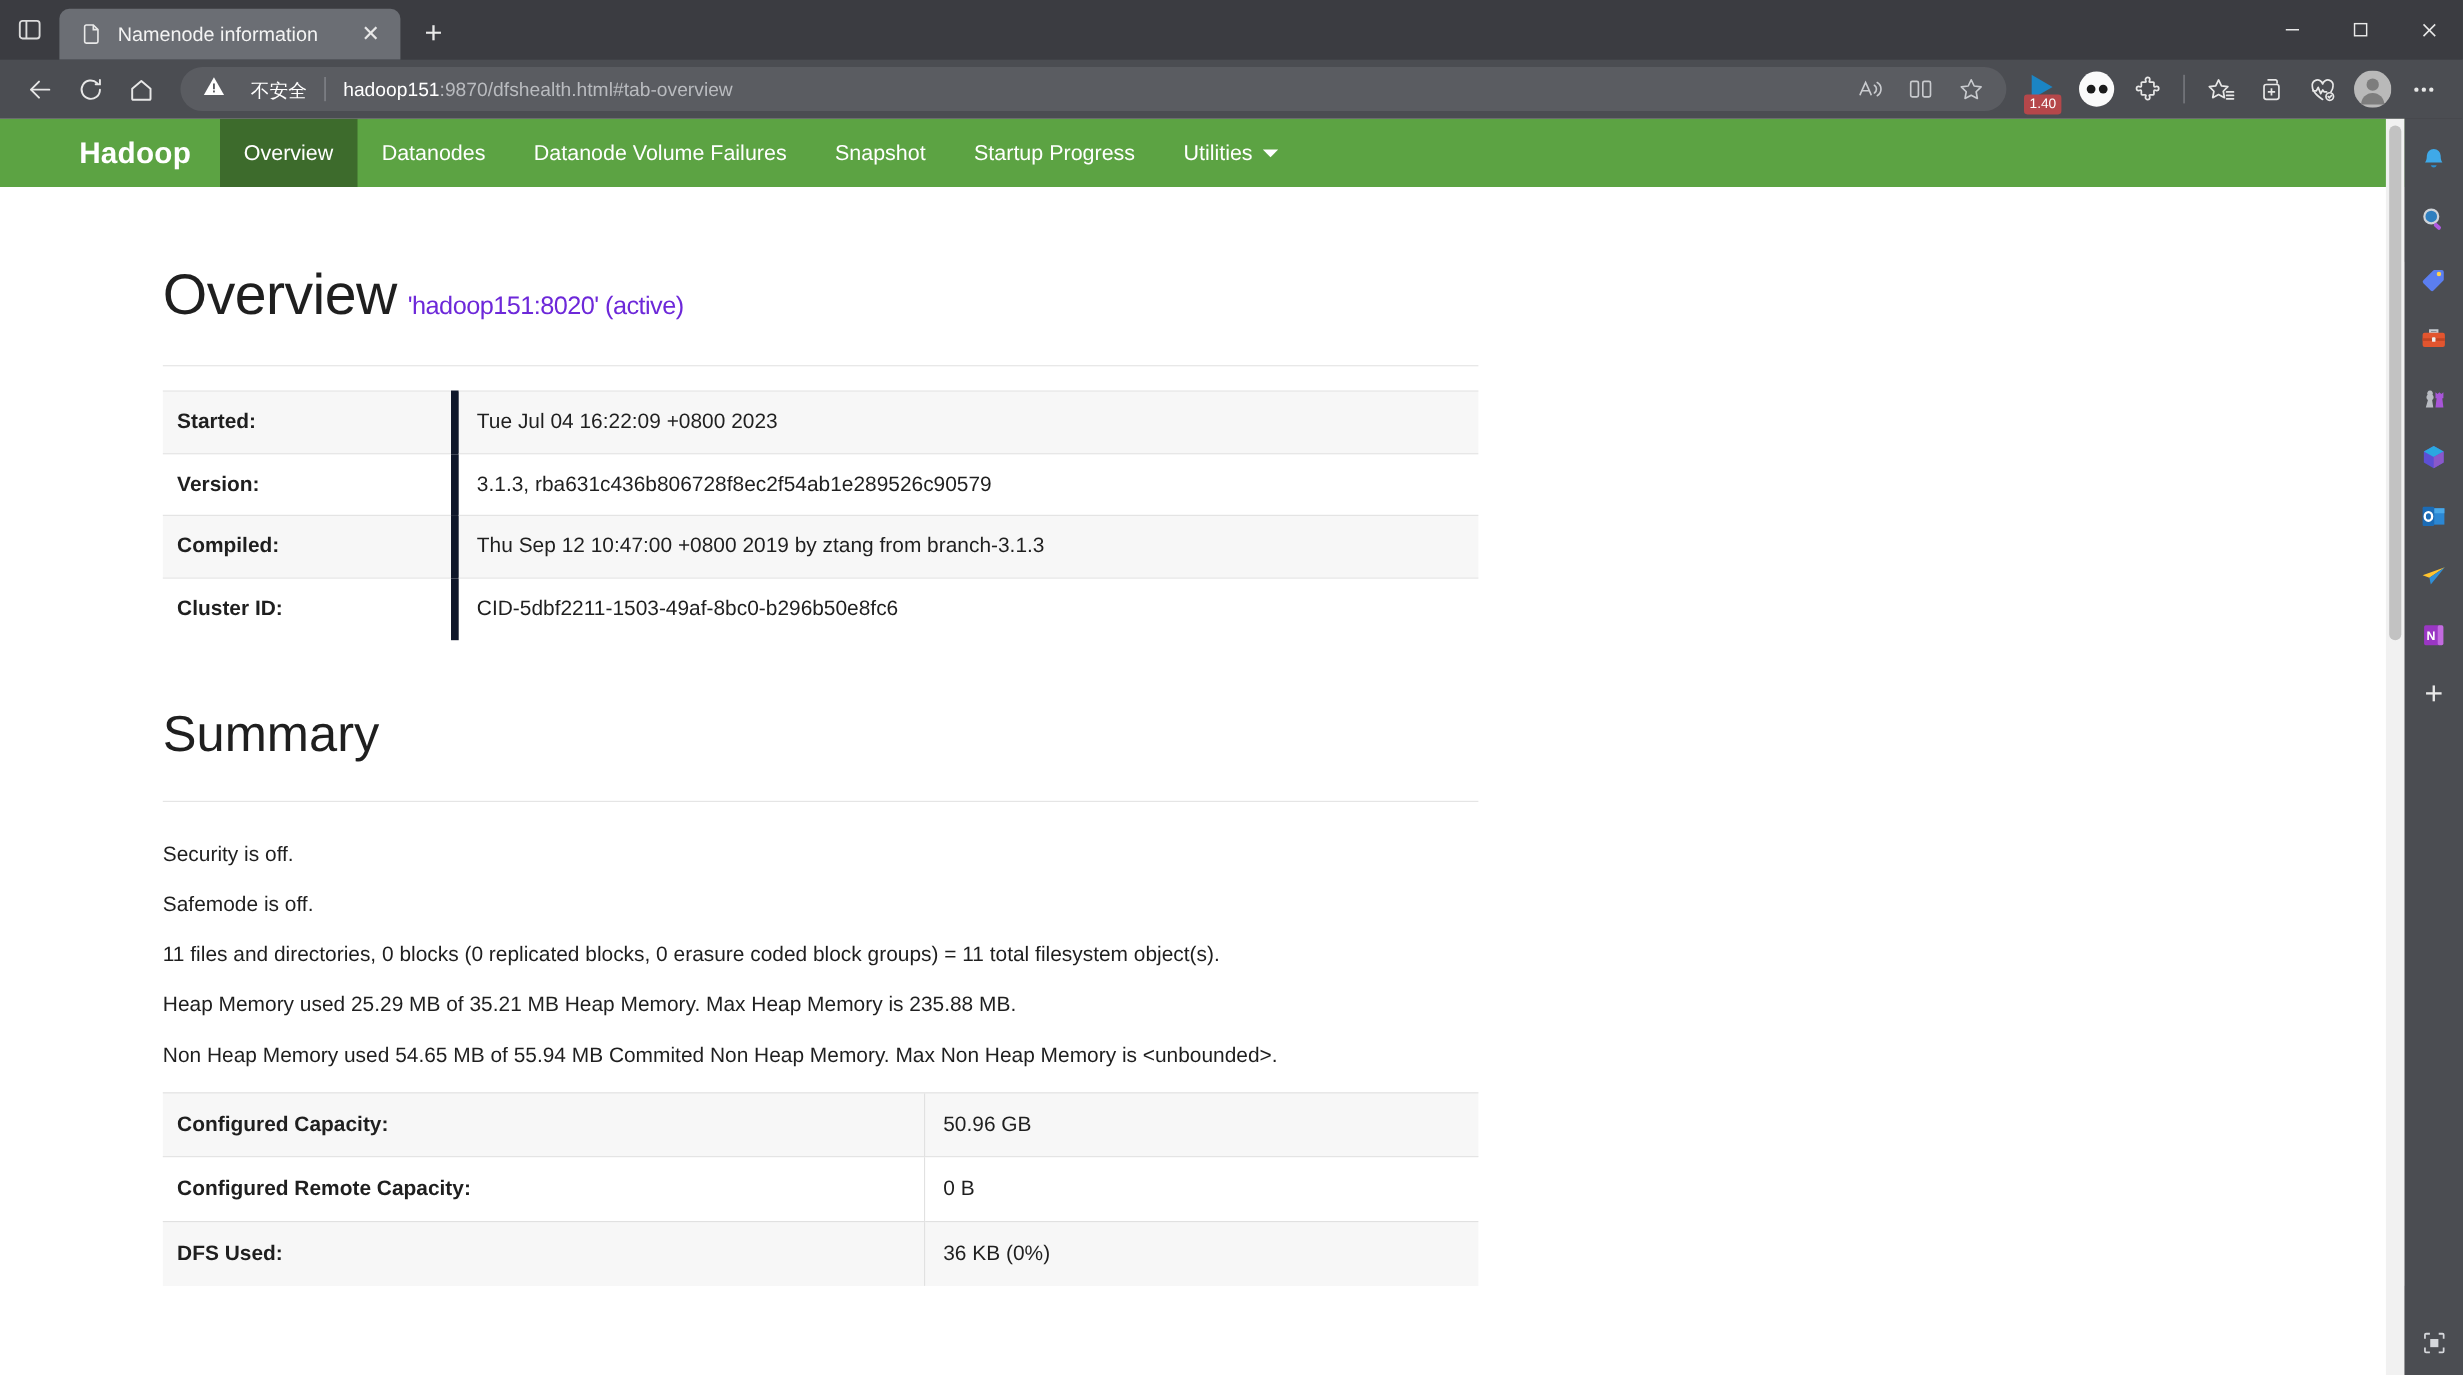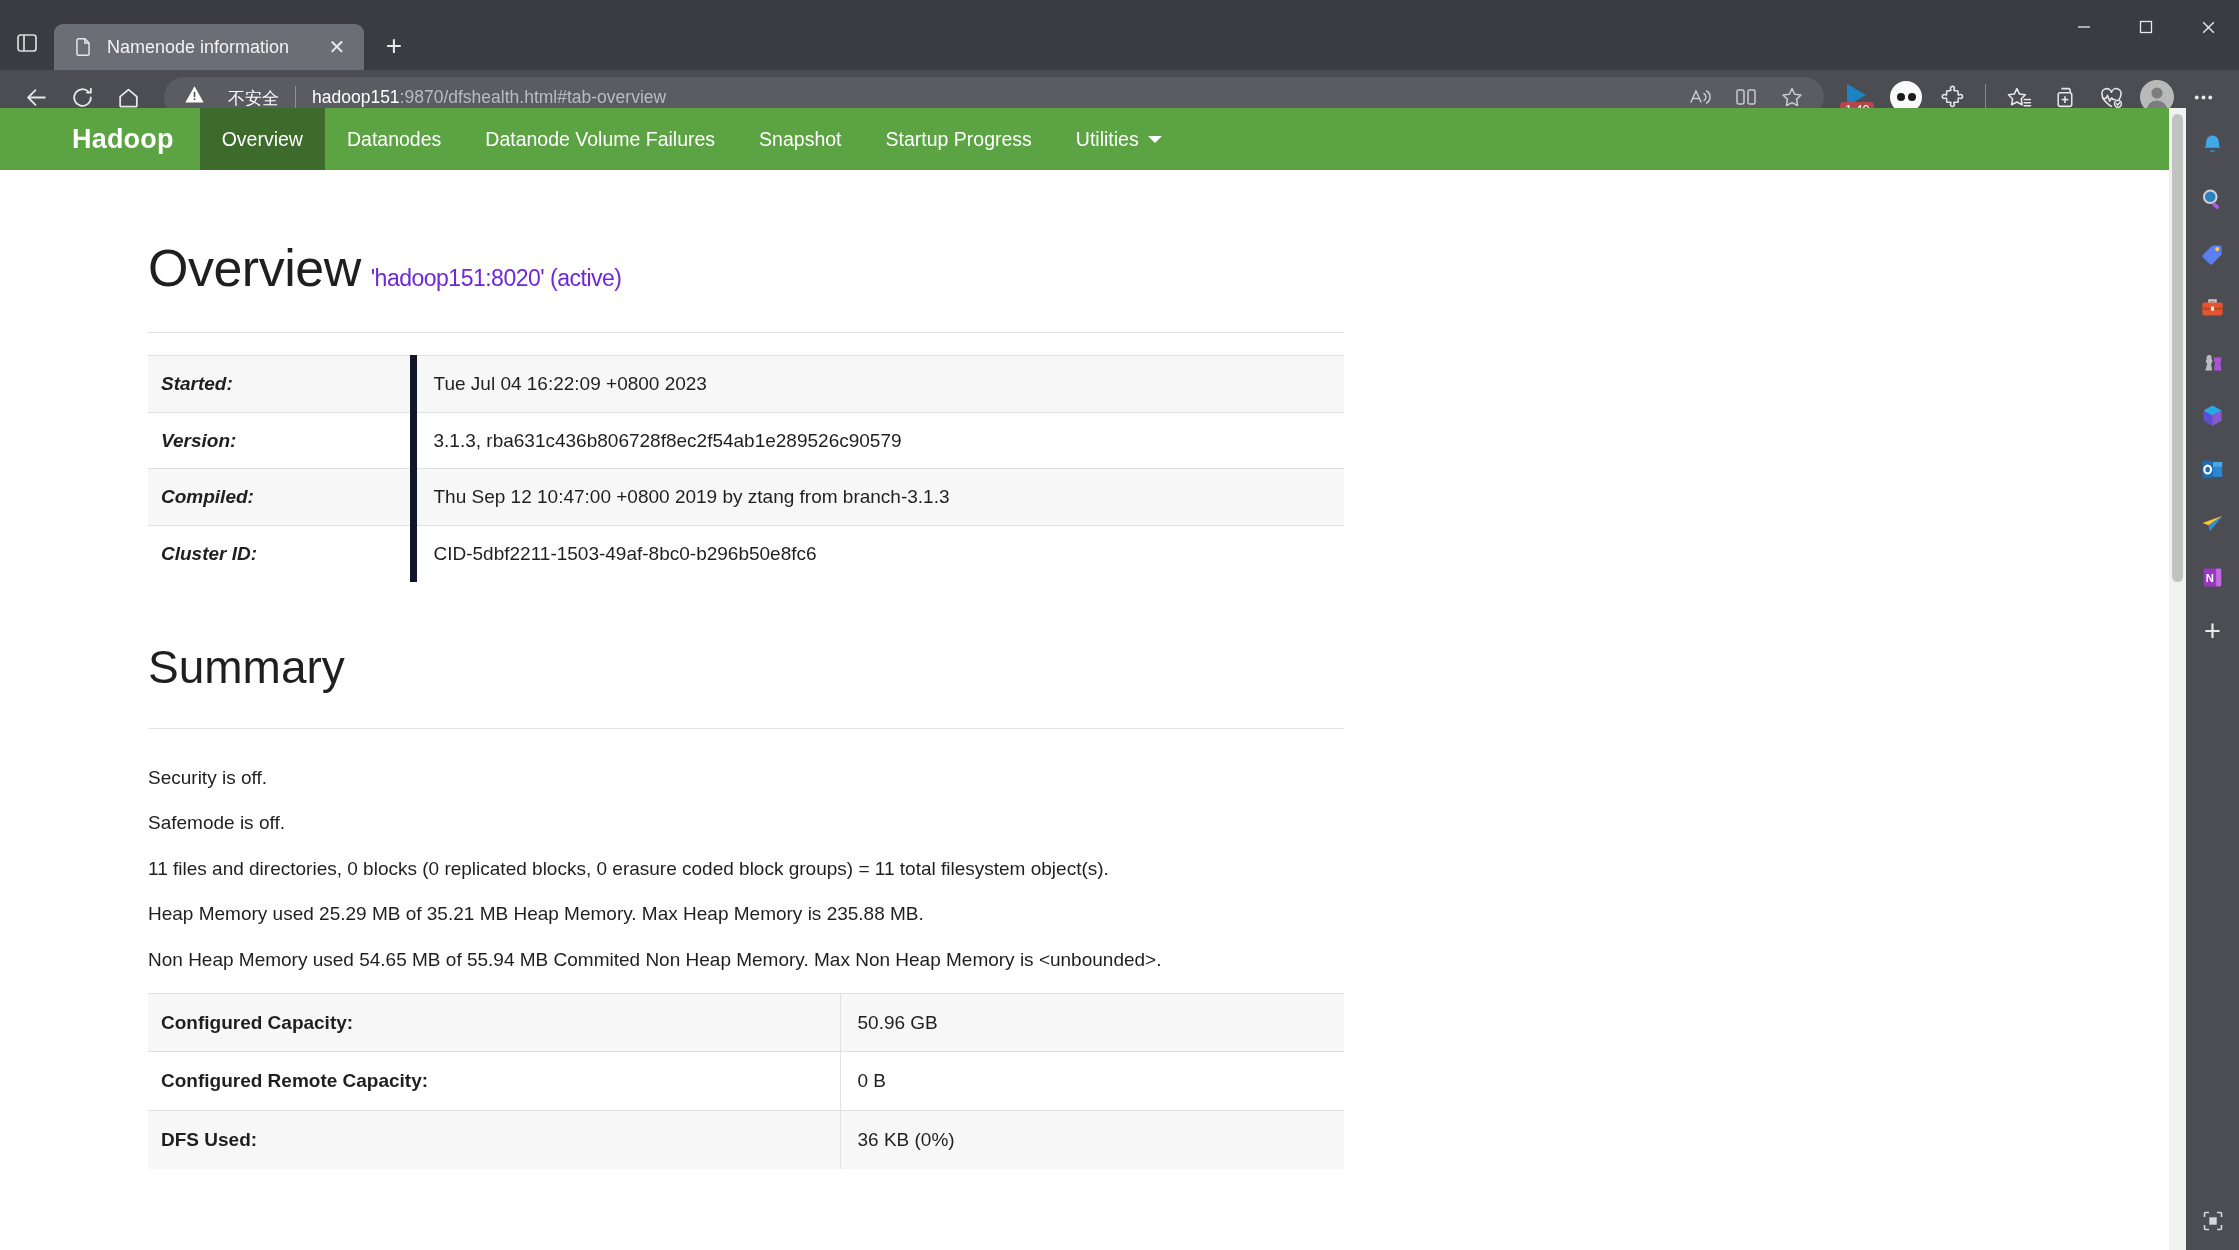--- a/index.html
+++ b/index.html
@@ -8,21 +8,21 @@
     font-family: "Liberation Sans", sans-serif;
     overflow: hidden;
     background: #ffffff;
   }
 
   
   .browser { width: 2239px; height: 1250px; position: relative; background: #3b3c41; }
 
   
   .tabstrip {
-    height: 70px; background: #3b3c41;
+    height: 54px; background: #3b3c41;
     display: flex; align-items: flex-end; position: relative;
   }
   .tab-sidebar-btn {
     width: 54px; height: 54px; display: flex; align-items: center; justify-content: center;
     flex: 0 0 auto;
   }
   .tab-sidebar-btn svg { opacity: .92; }
 
   .tab {
     height: 46px; min-width: 310px; max-width: 310px;
@@ -145,21 +145,21 @@
     width: 1196px; border-collapse: collapse; margin-top: 22px;
     table-layout: fixed;
   }
   table.info td {
     padding: 15px 0 15px 13px; font-size: 19px; color: #1f1f1f;
     border-top: 1px solid #e1e1e1; vertical-align: middle; line-height: 1.35;
   }
   table.info tr:first-child td { border-top: 1px solid #e1e1e1; }
   table.info tr:nth-child(odd) td { background: #f7f7f7; }
   table.info tr:nth-child(even) td { background: #ffffff; }
-  table.info td.key { font-weight: 700; width: 265px; font-style: italic; }
+  table.info td.key { font-weight: 700; width: 265px; }
   table.info td.val { border-left: 7px solid #0f172a; padding-left: 17px; }
 
   .section-title {
     font-size: 46px; font-weight: 400; color: #1f1f1f; margin-top: 58px;
   }
   .summary-lines { margin-top: 36px; }
   .summary-lines p {
     font-size: 19px; color: #1f1f1f; line-height: 1.35; margin-bottom: 20px;
   }
 

